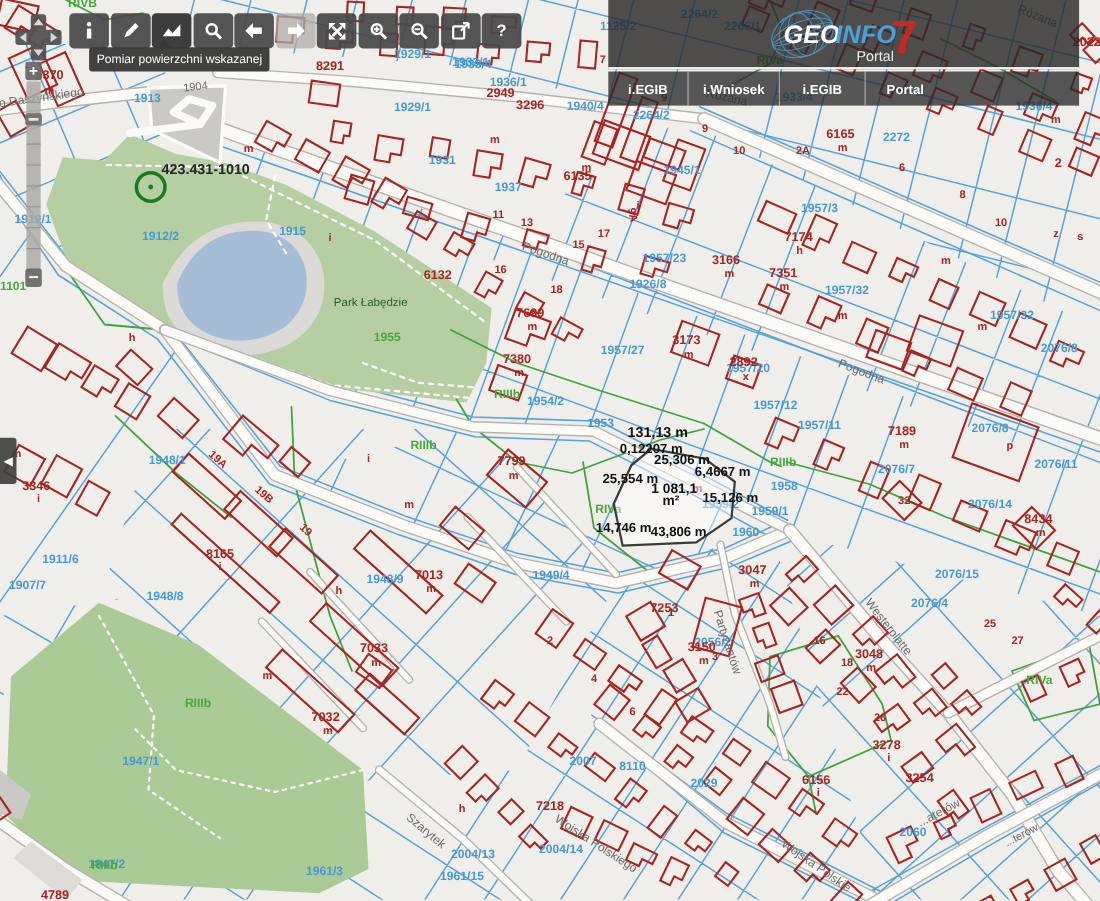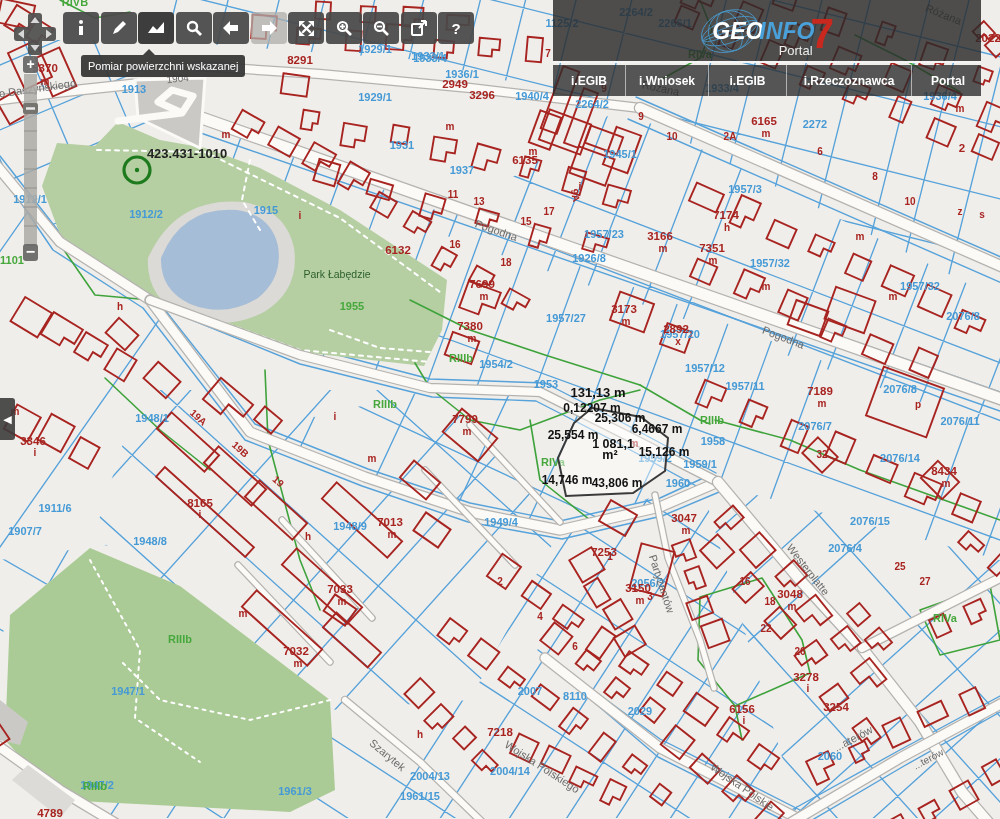--- a/index.html
+++ b/index.html
@@ -2,21 +2,21 @@
 <html><head><meta charset="utf-8">
 <style>
   html,body{margin:0;padding:0;width:1000px;height:819px;overflow:hidden;
     font-family:"Liberation Sans", sans-serif;background:#f0eeea;}
   #map{position:absolute;left:0;top:0;}
   .ov{position:absolute;}
   .tbar{position:absolute;top:12px;height:32px;display:flex;align-items:center;}
   .tbtn{width:36px;height:32px;display:flex;align-items:center;justify-content:center;
      color:#fff;font-weight:bold;font-size:15px;background:rgba(72,72,72,.93);
      border-radius:4px;margin-right:1.5px;}
-  .tooltip{position:absolute;left:81px;top:55px;background:rgba(55,55,55,.95);color:#fff;
+  .tooltip{position:absolute;left:81px;top:43px;background:rgba(55,55,55,.95);color:#fff;
      font-size:11px;padding:5px 7px;border-radius:3px;white-space:nowrap;}
   .tooltip:before{content:"";position:absolute;top:-6px;left:62px;border:6px solid transparent;
      border-bottom-color:rgba(55,55,55,.95);border-top:none;}
   #hdr{position:absolute;left:553px;top:0;width:428px;height:63px;background:rgba(42,42,42,.82);}
   #hdr .sep{position:absolute;left:0;bottom:0;width:100%;height:2px;background:rgba(253,253,253,.95);}
   #menu{position:absolute;left:553px;top:65px;width:428px;height:31px;background:rgba(42,42,42,.78);
      display:flex;align-items:center;color:#fff;font-weight:bold;font-size:12px;}
   #menu div{flex:0 0 auto;text-align:center;border-right:1px solid rgba(255,255,255,.55);
      height:100%;display:flex;align-items:center;justify-content:center;}
   .logo{position:absolute;left:695px;top:8px;width:200px;height:52px;}
@@ -659,15 +659,14 @@
   </g>
   <text x="14" y="32" font-family="Liberation Sans" font-size="24" font-weight="bold" font-style="italic" fill="#ffffff">GEO</text>
   <text x="63" y="32" font-family="Liberation Sans" font-size="24" font-weight="bold" font-style="italic" fill="#4aa0d8">INFO</text>
   <text x="116" y="42" font-family="Liberation Sans" font-size="44" font-weight="bold" fill="#c9281f">7</text>
   <text x="83" y="49" font-family="Liberation Sans" font-size="13.5" fill="#ececec">Portal</text>
 </svg>
 <div id="menu">
   <div style="width:72px">i.EGIB</div>
   <div style="width:82px">i.Wniosek</div>
   <div style="width:77px">i.EGIB</div>
-  <div style="width:124px">i.Rzeczoznawca</div>
   <div style="width:72px;border-right:none">Portal</div>
 </div>
 <div id="ltab">◀</div>
 </body></html>

